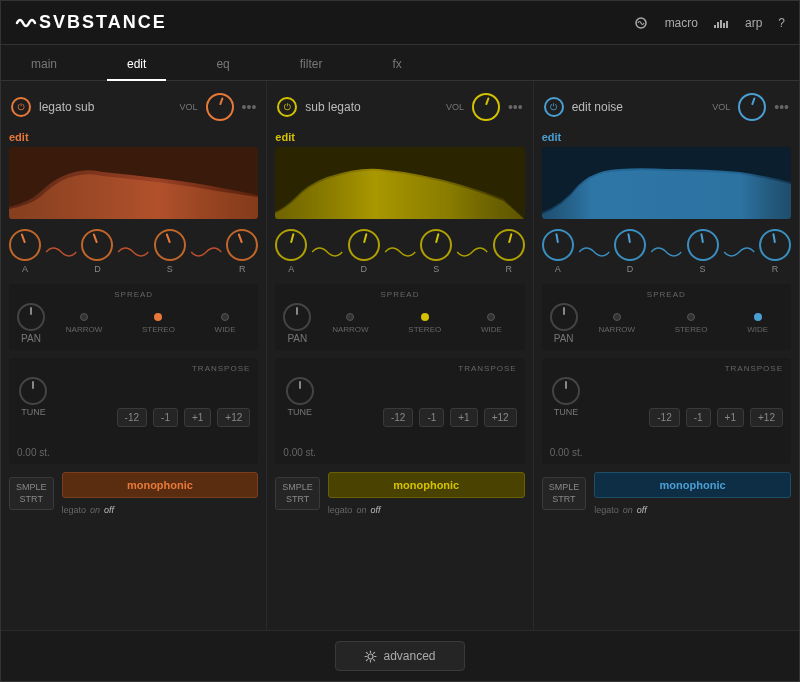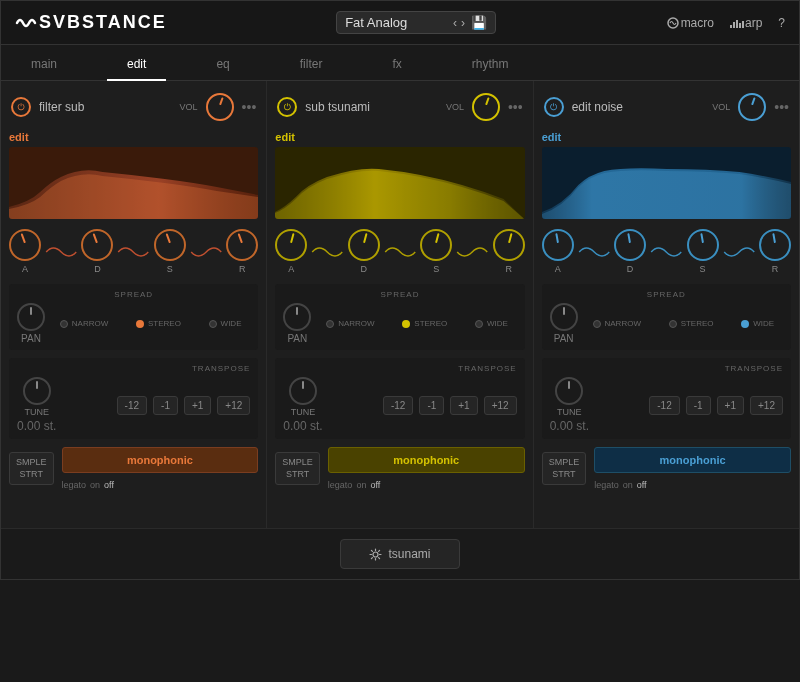--- a/index.html
+++ b/index.html
@@ -6,21 +6,21 @@
     body {
       background: #1a1a1a;
       font-family: 'Arial', sans-serif;
       width: 800px;
       height: 682px;
       overflow: hidden;
       color: #ccc;
     }
     .app-container {
       width: 800px;
-      height: 580px;
+      height: 682px;
       background: #1e1e1e;
       border: 1px solid #333;
       display: flex;
       flex-direction: column;
     }
     
     .header {
       display: flex;
       align-items: center;
       padding: 8px 14px;
@@ -74,21 +74,21 @@
       align-items: center;
       gap: 16px;
       margin-left: auto;
     }
     .macro-btn, .arp-btn, .help-btn {
       color: #aaa;
       font-size: 12px;
       cursor: pointer;
       display: flex;
       align-items: center;
-      gap: 1px;
+      gap: 17px;
     }
     
     .nav-tabs {
       display: flex;
       background: #1a1a1a;
       border-bottom: 1px solid #333;
       padding: 0 10px;
       height: 36px;
       align-items: flex-end;
       gap: 30px;
@@ -312,20 +312,21 @@
     }
     .spread-options {
       display: flex;
       gap: 10px;
       align-items: flex-end;
       flex: 1;
       justify-content: space-around;
     }
     .spread-option {
       display: flex;
+      flex-direction: column;
       align-items: center;
       gap: 4px;
     }
     .spread-dot {
       width: 8px;
       height: 8px;
       border-radius: 50%;
     }
     .spread-dot.active-orange { background: #e8783a; }
     .spread-dot.active-yellow { background: #d4c200; }
@@ -376,22 +377,23 @@
       top: 2px;
       left: 50%;
       transform: translateX(-50%);
       border-radius: 1px;
     }
     .tune-label {
       font-size: 9px;
       color: #777;
     }
     .tune-val {
-      font-size: 12px;
+      font-size: 10px;
       color: #666;
+      margin-top: 28px;
     }
     .transpose-btns {
       display: flex;
       gap: 6px;
       flex: 1;
       justify-content: flex-end;
     }
     .transpose-btn {
       font-size: 10px;
       color: #888;
@@ -443,20 +445,21 @@
       margin-top: 3px;
     }
     .legato-label {
       font-size: 9px;
       color: #666;
     }
     .legato-option {
       font-size: 9px;
       color: #666;
       cursor: pointer;
+      font-style: italic;
     }
     .legato-option.active {
       color: #bbb;
     }
     
     .advanced-section {
       display: flex;
       justify-content: center;
       padding: 10px;
       background: #1a1a1a;
@@ -479,28 +482,20 @@
 <body>
 
 <div class="app-container">
 
   <div class="header">
     <div class="logo">
       <svg width="22" height="16" viewBox="0 0 22 16">
         <path d="M2 8 Q5 2 8 8 Q11 14 14 8 Q17 2 20 8" stroke="#fff" stroke-width="2.5" fill="none" stroke-linecap="round"></path>
       </svg>
       <span>SVBSTANCE</span>
-    </div>
-    <div class="preset-area">
-      <span class="preset-name">Fat Analog</span>
-      <div class="preset-nav">
-        <span>‹</span>
-        <span>›</span>
-      </div>
-      <span class="save-icon">💾</span>
     </div>
     <div class="header-right">
       <div class="macro-btn">
         <svg width="14" height="14" viewBox="0 0 14 14">
           <circle cx="7" cy="7" r="5" stroke="#aaa" stroke-width="1.5" fill="none"></circle>
           <path d="M4 7 Q5.5 4 7 7 Q8.5 10 10 7" stroke="#aaa" stroke-width="1.2" fill="none"></path>
         </svg>
         <span>macro</span>
       </div>
       <div class="arp-btn">
@@ -518,30 +513,29 @@
       </div>
     </div>
   </div>
 
   <div class="nav-tabs">
     <div class="nav-tab">main</div>
     <div class="nav-tab active">edit</div>
     <div class="nav-tab">eq</div>
     <div class="nav-tab">filter</div>
     <div class="nav-tab">fx</div>
-    <div class="nav-tab">rhythm</div>
   </div>
 
   <div class="main-content">
     <div class="synth-columns">
 
       <div class="synth-column">
         <div class="channel-header">
           <div class="power-btn orange">⏻</div>
-          <span class="channel-name">filter sub</span>
+          <span class="channel-name">legato sub</span>
           <span class="vol-label">VOL</span>
           <div class="vol-knob orange"></div>
           <span class="more-btn">•••</span>
         </div>
         <div class="edit-label orange">edit</div>
         <div class="waveform-container orange">
           <svg class="waveform-svg" viewBox="0 0 240 72" preserveAspectRatio="none">
             <defs>
               <linearGradient id="wg1" x1="0" y1="0" x2="1" y2="0">
                 <stop offset="0%" stop-color="#c05030" stop-opacity="0.3"></stop>
@@ -630,21 +624,21 @@
               <span class="legato-option">on</span>
               <span class="legato-option active">off</span>
             </div>
           </div>
         </div>
       </div>
 
       <div class="synth-column">
         <div class="channel-header">
           <div class="power-btn yellow">⏻</div>
-          <span class="channel-name">sub tsunami</span>
+          <span class="channel-name">sub legato</span>
           <span class="vol-label">VOL</span>
           <div class="vol-knob yellow"></div>
           <span class="more-btn">•••</span>
         </div>
         <div class="edit-label yellow">edit</div>
         <div class="waveform-container yellow">
           <svg class="waveform-svg" viewBox="0 0 240 72" preserveAspectRatio="none">
             <defs>
               <linearGradient id="wg2" x1="0" y1="0" x2="1" y2="0">
                 <stop offset="0%" stop-color="#908000" stop-opacity="0.4"></stop>
@@ -842,17 +836,17 @@
         </div>
       </div>
     </div>
 
     <div class="advanced-section">
       <button class="advanced-btn">
         <svg width="13" height="13" viewBox="0 0 13 13">
           <circle cx="6.5" cy="6.5" r="2.5" stroke="#aaa" stroke-width="1.2" fill="none"></circle>
           <path d="M6.5 1 L6.5 2.5 M6.5 10.5 L6.5 12 M1 6.5 L2.5 6.5 M10.5 6.5 L12 6.5 M2.4 2.4 L3.4 3.4 M9.6 9.6 L10.6 10.6 M10.6 2.4 L9.6 3.4 M3.4 9.6 L2.4 10.6" stroke="#aaa" stroke-width="1.2" stroke-linecap="round"></path>
         </svg>
-        <span>tsunami</span>
+        <span>advanced</span>
       </button>
     </div>
   </div>
 </div>
 
 </body></html>

